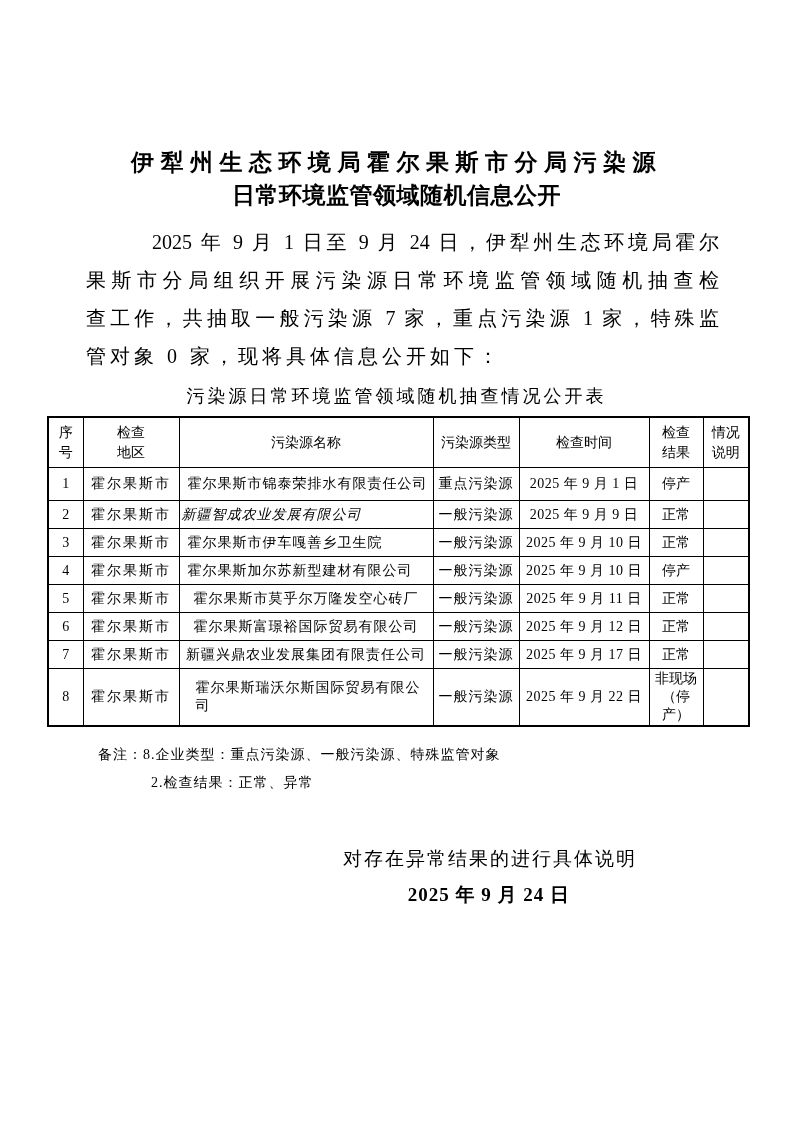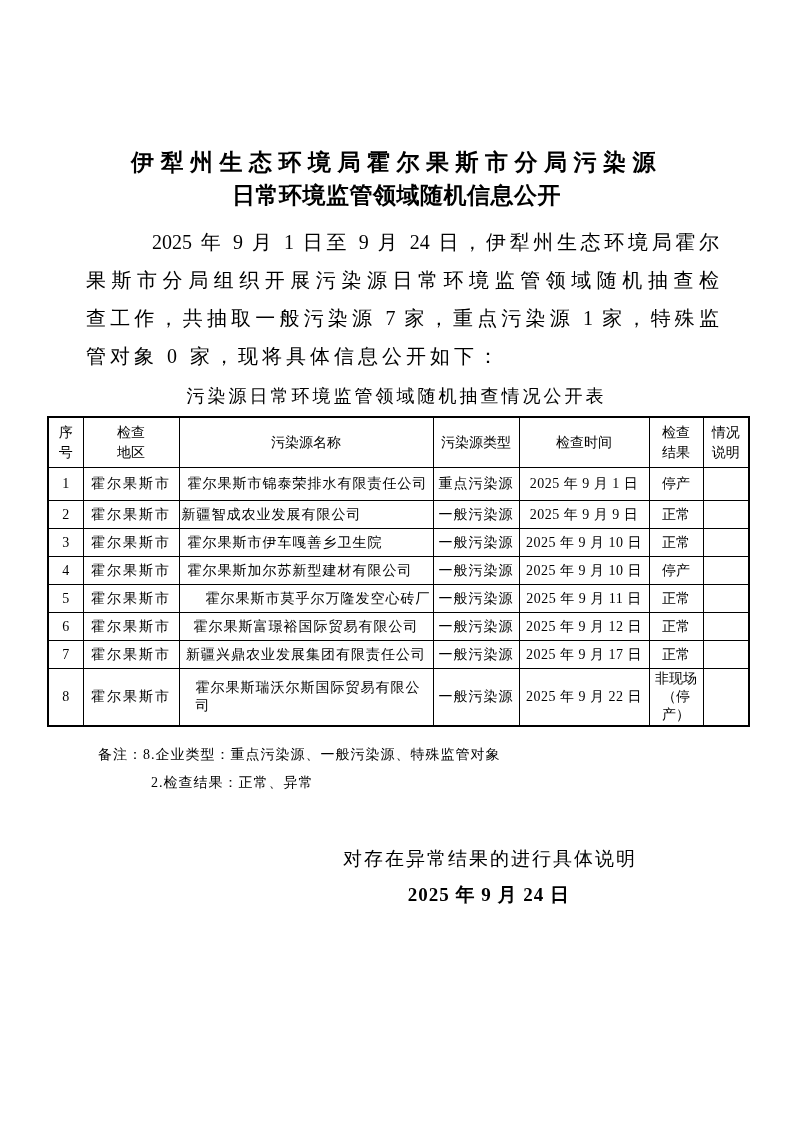--- a/index.html
+++ b/index.html
@@ -158,21 +158,21 @@
       <td class="c-date"><span>2025 年 9 月 1 日</span></td>
       <td class="c-result">
             <span>停产</span>
             <span></span>
           </td>
       <td class="c-note"><span></span></td>
     </tr>
         <tr>
       <td class="c-no"><span>2</span></td>
       <td class="c-region"><span>霍尔果斯市</span></td>
-      <td class="c-name" style="text-align: left; "><span>新疆智成农业发展有限公司</span></td>
+      <td class="c-name" style="text-align: left;  font-style: italic;"><span>新疆智成农业发展有限公司</span></td>
       <td class="c-type"><span>一般污染源</span></td>
       <td class="c-date"><span>2025 年 9 月 9 日</span></td>
       <td class="c-result">
             <span>正常</span>
             <span></span>
           </td>
       <td class="c-note"><span></span></td>
     </tr>
         <tr>
       <td class="c-no"><span>3</span></td>
@@ -194,21 +194,21 @@
       <td class="c-date"><span>2025 年 9 月 10 日</span></td>
       <td class="c-result">
             <span>停产</span>
             <span></span>
           </td>
       <td class="c-note"><span></span></td>
     </tr>
         <tr>
       <td class="c-no"><span>5</span></td>
       <td class="c-region"><span>霍尔果斯市</span></td>
-      <td class="c-name" style="text-align: right;"><span>霍尔果斯市莫乎尔万隆发空心砖厂</span></td>
+      <td class="c-name" style="text-align: center;"><span>霍尔果斯市莫乎尔万隆发空心砖厂</span></td>
       <td class="c-type"><span>一般污染源</span></td>
       <td class="c-date"><span>2025 年 9 月 11 日</span></td>
       <td class="c-result">
             <span>正常</span>
             <span></span>
           </td>
       <td class="c-note"><span></span></td>
     </tr>
         <tr>
       <td class="c-no"><span>6</span></td>

